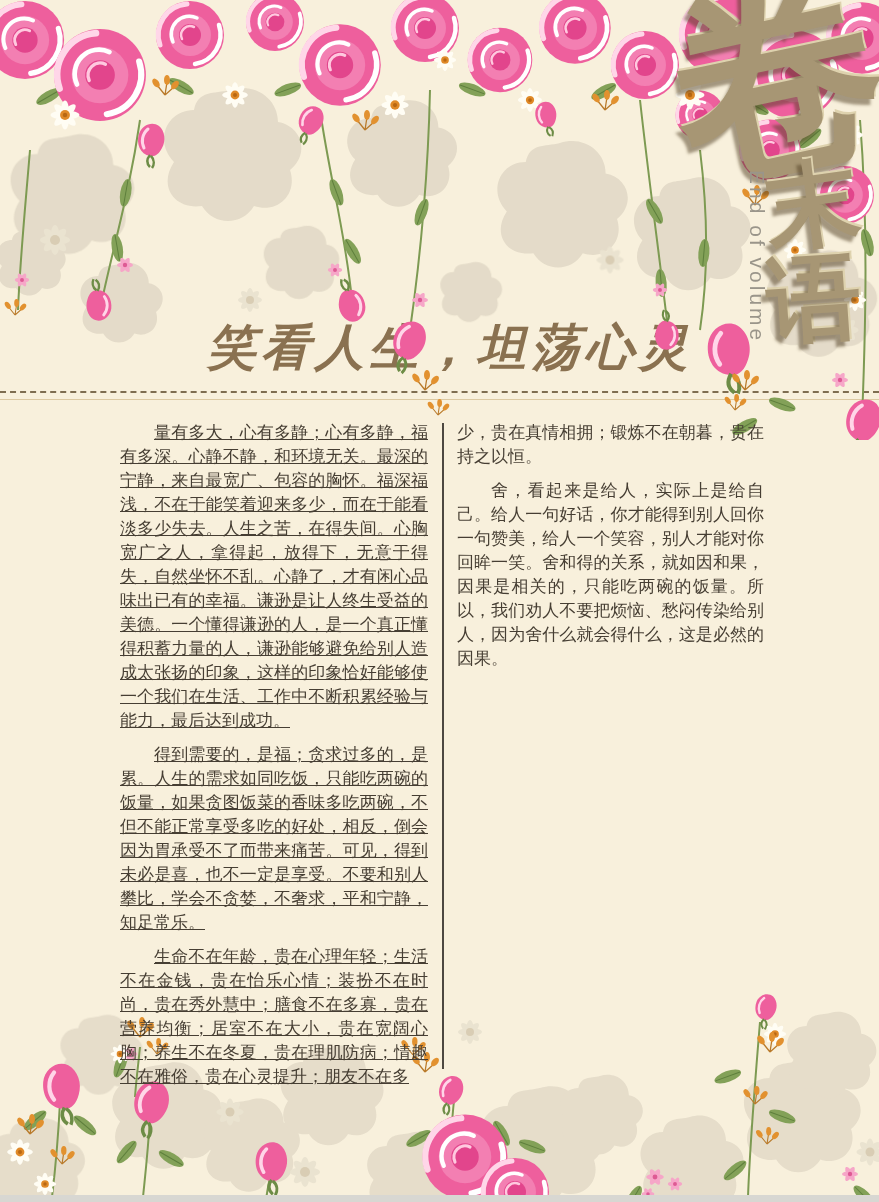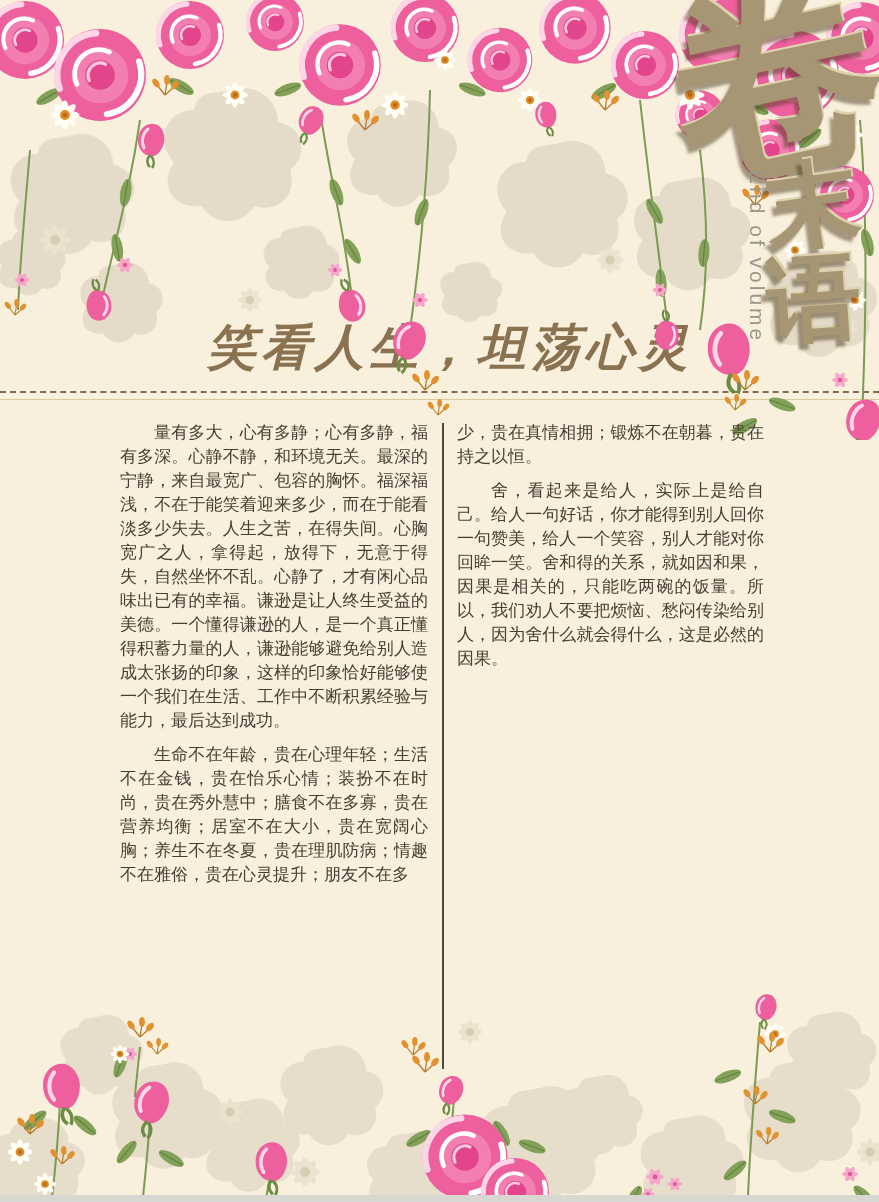--- a/index.html
+++ b/index.html
@@ -20,21 +20,21 @@
   .rule-dashed { position:absolute; top:391px; left:0; right:0; z-index:1;
     border-top:2px dashed #7e6d50; }
   .rule-solid { position:absolute; top:399px; left:0; right:0; z-index:1;
     border-top:1px solid #dcc9a2; }
 
   .columns {
     position:absolute; top:421px; left:120px; width:644px; z-index:3;
     display:flex; align-items:flex-start;
   }
   .col { color:#463e33; font-size:17px; line-height:24px; text-align:justify; }
-  .col.left  { width:308px; }
+  .col.left  { width:308px;text-decoration:underline; }
   .col.right { width:307px; }
   .col p { margin:0 0 10px 0; text-indent:2em; }
   .col p.no-indent { text-indent:0;font-family:Liberation Serif, serif; }
   .col-divider {
     width:0; border-left:2px solid #4d4841; height:646px;
     margin:2px 13px 0 14px; flex:none;
   }
 
   .side-char { position:absolute; z-index:4; color:#a79674; font-weight:bold;
     line-height:1; text-shadow:-5px 5px 3px rgba(80,62,34,0.5), 2px -2px 0 #ded2ae; }
@@ -219,20 +219,21 @@
   <div class="side-char char-yu">语</div>
   <div class="side-en">End of volume</div>
 
   <h1 class="main-title">笑看人生，坦荡心灵</h1>
   <div class="rule-dashed"></div>
   <div class="rule-solid"></div>
 
   <div class="columns">
     <div class="col left">
       <p>量有多大，心有多静；心有多静，福有多深。心静不静，和环境无关。最深的宁静，来自最宽广、包容的胸怀。福深福浅，不在于能笑着迎来多少，而在于能看淡多少失去。人生之苦，在得失间。心胸宽广之人，拿得起，放得下，无意于得失，自然坐怀不乱。心静了，才有闲心品味出已有的幸福。谦逊是让人终生受益的美德。一个懂得谦逊的人，是一个真正懂得积蓄力量的人，谦逊能够避免给别人造成太张扬的印象，这样的印象恰好能够使一个我们在生活、工作中不断积累经验与能力，最后达到成功。</p>
+      <p>得到需要的，是福；贪求过多的，是累。人生的需求如同吃饭，只能吃两碗的饭量，如果贪图饭菜的香味多吃两碗，不但不能正常享受多吃的好处，相反，倒会因为胃承受不了而带来痛苦。可见，得到未必是喜，也不一定是享受。不要和别人攀比，学会不贪婪，不奢求，平和宁静，知足常乐。</p>
       <p>生命不在年龄，贵在心理年轻；生活不在金钱，贵在怡乐心情；装扮不在时尚，贵在秀外慧中；膳食不在多寡，贵在营养均衡；居室不在大小，贵在宽阔心胸；养生不在冬夏，贵在理肌防病；情趣不在雅俗，贵在心灵提升；朋友不在多</p>
     </div>
     <div class="col-divider"></div>
     <div class="col right">
       <p class="no-indent">少，贵在真情相拥；锻炼不在朝暮，贵在持之以恒。</p>
       <p>舍，看起来是给人，实际上是给自己。给人一句好话，你才能得到别人回你一句赞美，给人一个笑容，别人才能对你回眸一笑。舍和得的关系，就如因和果，因果是相关的，只能吃两碗的饭量。所以，我们劝人不要把烦恼、愁闷传染给别人，因为舍什么就会得什么，这是必然的因果。</p>
     </div>
   </div>
 
   <svg class="decor bottom-decor" width="879" height="210" viewBox="0 0 879 210">

